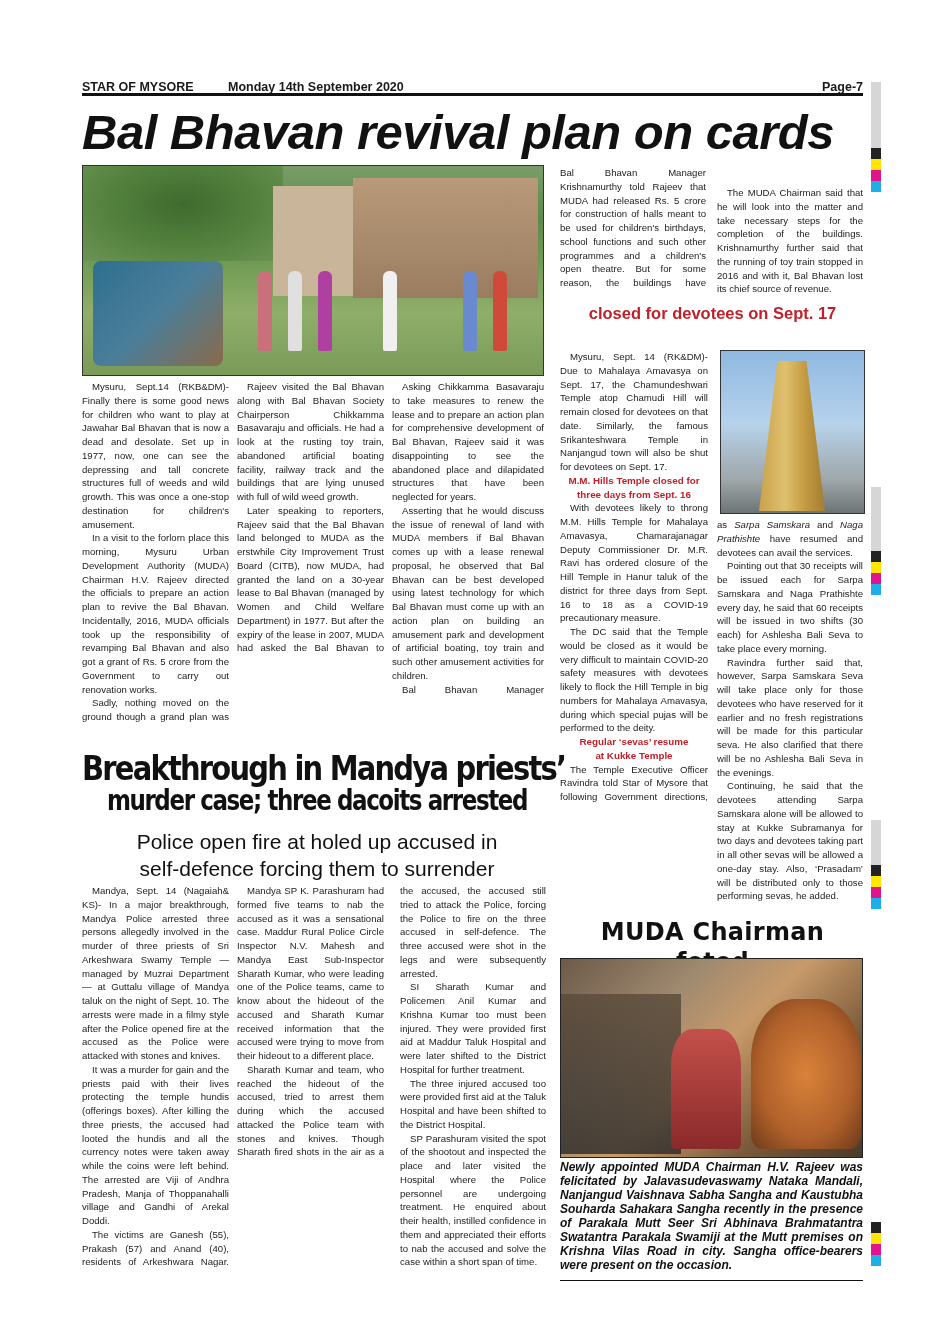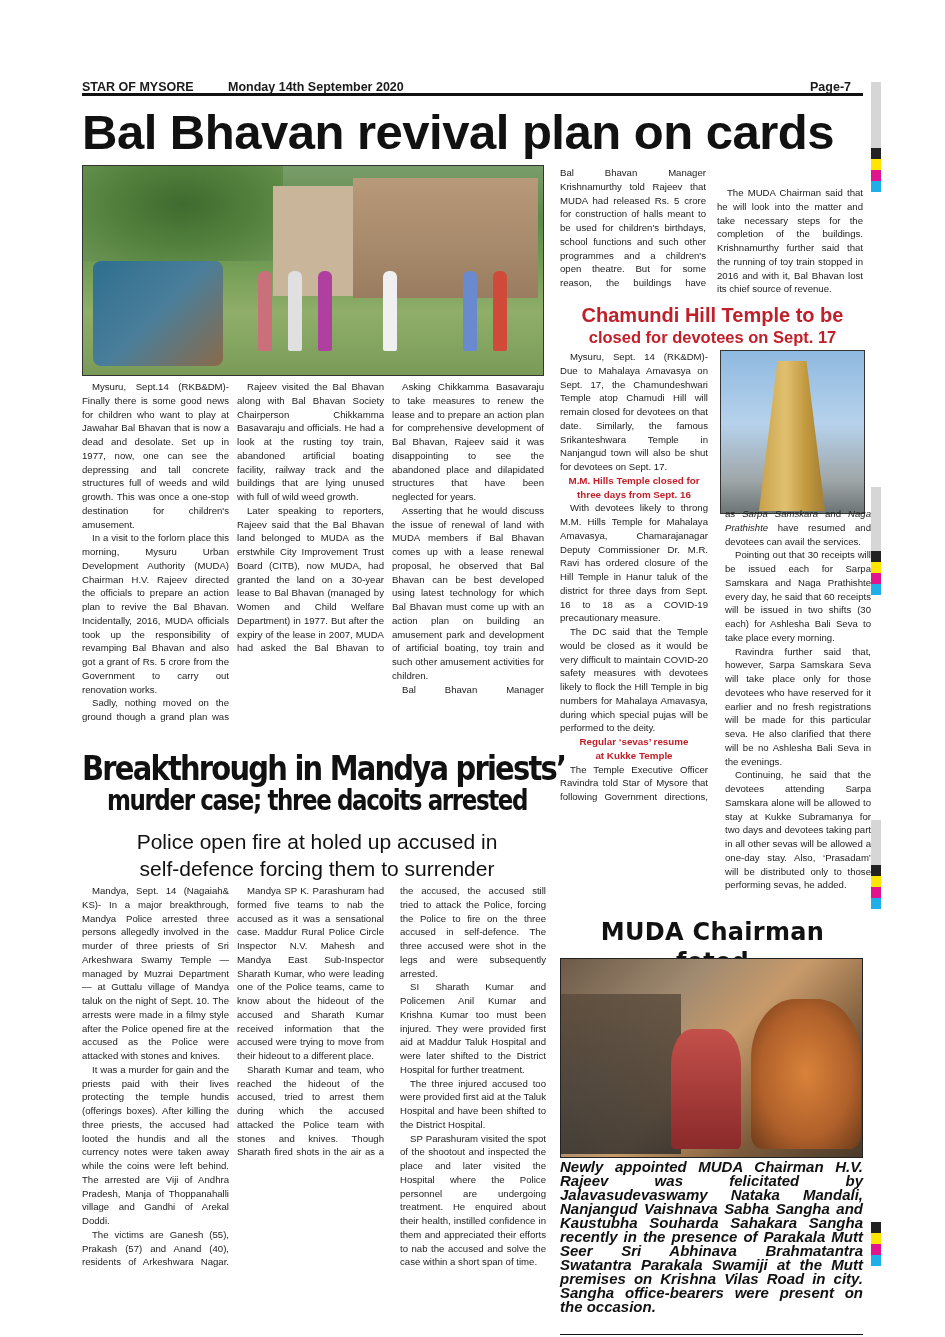--- a/index.html
+++ b/index.html
@@ -6,23 +6,23 @@
   html, body { width: 945px; height: 1337px; background: #ffffff; overflow: hidden; }
   body { position: relative; font-family: "Liberation Sans", sans-serif; color: #1a1a1a; }
 
   .abs { position: absolute; }
 
   
   .masthead { left: 82px; top: 80px; width: 781px; height: 16px; border-bottom: 3px solid #111; }
   .masthead span { position: absolute; top: 0; font-weight: bold; font-size: 12.5px; line-height: 14px; font-family: "Liberation Sans", sans-serif; }
   .mh-name { left: 0; }
   .mh-date { left: 146px; }
-  .mh-page { right: 12px; margin-left: 18px; }
-
-  .headline-main { left: 82px; top: 104px; width: 781px; font-weight: bold; font-size: 49px; line-height: 56px; letter-spacing: -0.5px; color: #111; white-space: nowrap; }
+  .mh-page { right: 0; margin-left: 18px; }
+
+  .headline-main { left: 82px; top: 104px; width: 781px; font-weight: bold; font-size: 49px; line-height: 56px; letter-spacing: -0.5px; color: #111; white-space: nowrap; font-style: italic; }
 
   
   .photo { background: #556; overflow: hidden; }
   .photo-bal { left: 82px; top: 165px; width: 462px; height: 211px;
     background: linear-gradient(180deg, #7a9d6a 0%, #5d8a4a 25%, #6f9a52 45%, #8fae6a 70%, #7a9b58 100%);
     border: 1px solid #333; }
   .photo-bal .bld { position: absolute; left: 270px; top: 12px; width: 185px; height: 120px; background: linear-gradient(180deg,#b89a7a,#9a7c60); }
   .photo-bal .bld2 { position: absolute; left: 190px; top: 20px; width: 90px; height: 110px; background: #c9b59a; }
   .photo-bal .tree { position: absolute; left: 0; top: 0; width: 200px; height: 95px; background: radial-gradient(ellipse at 50% 40%, #3f6b2f 0%, #52803c 50%, #6b9454 100%); }
   .photo-bal .train { position: absolute; left: 10px; top: 95px; width: 130px; height: 105px; background: linear-gradient(135deg,#2e6f8f,#4a7e9a 50%,#8a6a4a); border-radius: 8px; }
@@ -50,21 +50,21 @@
   .red-head { left: 560px; top: 303px; width: 305px; text-align: center; color: #c0202a; font-weight: bold; }
   .red-head .l1 { font-size: 20px; line-height: 24px; letter-spacing: 0px; }
   .red-head .l2 { font-size: 16.5px; line-height: 20px; }
 
   .hl2 { left: 82px; top: 751px; width: 470px; text-align: center; font-family: "DejaVu Sans", sans-serif; font-weight: bold; color: #111; transform-origin: left top; }
   .hl2 .l1 { font-size: 29px; line-height: 34px; letter-spacing: -1.8px; transform: scaleY(1.15); display: block; white-space: nowrap; }
   .hl2 .l2 { font-size: 23px; line-height: 30px; letter-spacing: -1.4px; transform: scaleY(1.2); display: block; white-space: nowrap; }
   .deck { left: 82px; top: 828px; width: 470px; text-align: center; font-size: 21px; line-height: 27px; color: #111; }
 
   .feted-head { left: 560px; top: 917px; width: 305px; text-align: center; font-family: "DejaVu Sans", sans-serif; font-weight: bold; font-size: 24px; line-height: 30px; color: #111; letter-spacing: 0.3px; }
-  .caption { left: 560px; top: 1160px; width: 303px; font-size: 15px; line-height: 14px; font-weight: bold; font-style: italic; text-align: justify; color: #111; border-bottom: 1.5px solid #111; padding-bottom: 20px; }
+  .caption { left: 560px; top: 1160px; width: 303px; font-size: 12px; line-height: 14px; font-weight: bold; font-style: italic; text-align: justify; color: #111; border-bottom: 1.5px solid #111; padding-bottom: 8px; }
 
   
   .regbar { left: 871px; width: 10px; }
   .regbar .g { background: #d6d6d6; }
   .regbar .k { background: #222; height: 11px; }
   .regbar .y { background: #ffe600; height: 11px; }
   .regbar .m { background: #e0148c; height: 11px; }
   .regbar .c { background: #1eaee8; height: 11px; }
 </style>
 </head>
@@ -106,21 +106,20 @@
   <p style="height:14px;overflow:hidden;">Bal Bhavan Manager Krishnamurthy told Rajeev that MUDA had released Rs. 5 crore for construction of halls meant to be used for children's birthdays, school functions and such other programmes and a children's open theatre. But for some reason, the buildings have remained incomplete, thus making them useless at present.</p>
 </div>
 <div class="abs col" style="left:560px;top:166px;width:146px;">
   <p class="noind" style="height:124px;overflow:hidden;">Bal Bhavan Manager Krishnamurthy told Rajeev that MUDA had released Rs. 5 crore for construction of halls meant to be used for children's birthdays, school functions and such other programmes and a children's open theatre. But for some reason, the buildings have remained incomplete, thus making them useless at present.</p>
 </div>
 <div class="abs col" style="left:717px;top:166px;width:146px;margin-top:20px;">
   <p>The MUDA Chairman said that he will look into the matter and take necessary steps for the completion of the buildings. Krishnamurthy further said that the running of toy train stopped in 2016 and with it, Bal Bhavan lost its chief source of revenue.</p>
 </div>
 
 <div class="abs red-head">
-  <div class="l1">Chamundi Hill Temple to be</div>
   <div class="l2">closed for devotees on Sept. 17</div>
 </div>
 
 <div class="abs photo photo-temple" title="Chamundeshwari Temple gopura">
   <div class="gopura"></div>
 </div>
 
 <div class="abs col" style="left:560px;top:350px;width:148px;">
   <p>Mysuru, Sept. 14 (RK&amp;DM)- Due to Mahalaya Amavasya on Sept. 17, the Chamundeshwari Temple atop Chamudi Hill will remain closed for devotees on that date. Similarly, the famous Srikanteshwara Temple in Nanjangud town will also be shut for devotees on Sept. 17.</p>
   <div class="sub-red">
@@ -128,21 +127,21 @@
     <div>three days from Sept. 16</div>
   </div>
   <p>With devotees likely to throng M.M. Hills Temple for Mahalaya Amavasya, Chamarajanagar Deputy Commissioner Dr. M.R. Ravi has ordered closure of the Hill Temple in Hanur taluk of the district for three days from Sept. 16 to 18 as a COVID-19 precautionary measure.</p>
   <p>The DC said that the Temple would be closed as it would be very difficult to maintain COVID-20 safety measures with devotees likely to flock the Hill Temple in big numbers for Mahalaya Amavasya, during which special pujas will be performed to the deity.</p>
   <div class="sub-red">
     <div>Regular ‘sevas’ resume</div>
     <div>at Kukke Temple</div>
   </div>
   <p style="height:42px;overflow:hidden;">The Temple Executive Officer Ravindra told Star of Mysore that following Government directions, daily ‘sevas’ and services such as Sarpa Samskara and Naga Prathishte have resumed and devotees can avail the services.</p>
 </div>
-<div class="abs col" style="left:717px;top:507px;width:146px;margin-left:8px;">
+<div class="abs col" style="left:717px;top:518px;width:146px;">
   <p class="noind">as <em>Sarpa Samskara</em> and <em>Naga Prathishte</em> have resumed and devotees can avail the services.</p>
   <p>Pointing out that 30 receipts will be issued each for Sarpa Samskara and Naga Prathishte every day, he said that 60 receipts will be issued in two shifts (30 each) for Ashlesha Bali Seva to take place every morning.</p>
   <p>Ravindra further said that, however, Sarpa Samskara Seva will take place only for those devotees who have reserved for it earlier and no fresh registrations will be made for this particular seva. He also clarified that there will be no Ashlesha Bali Seva in the evenings.</p>
   <p>Continuing, he said that the devotees attending Sarpa Samskara alone will be allowed to stay at Kukke Subramanya for two days and devotees taking part in all other sevas will be allowed a one-day stay. Also, ‘Prasadam’ will be distributed only to those performing sevas, he added.</p>
 </div>
 
 <div class="abs hl2">
   <span class="l1">Breakthrough in Mandya priests’</span>
   <span class="l2">murder case; three dacoits arrested</span>
 </div>

